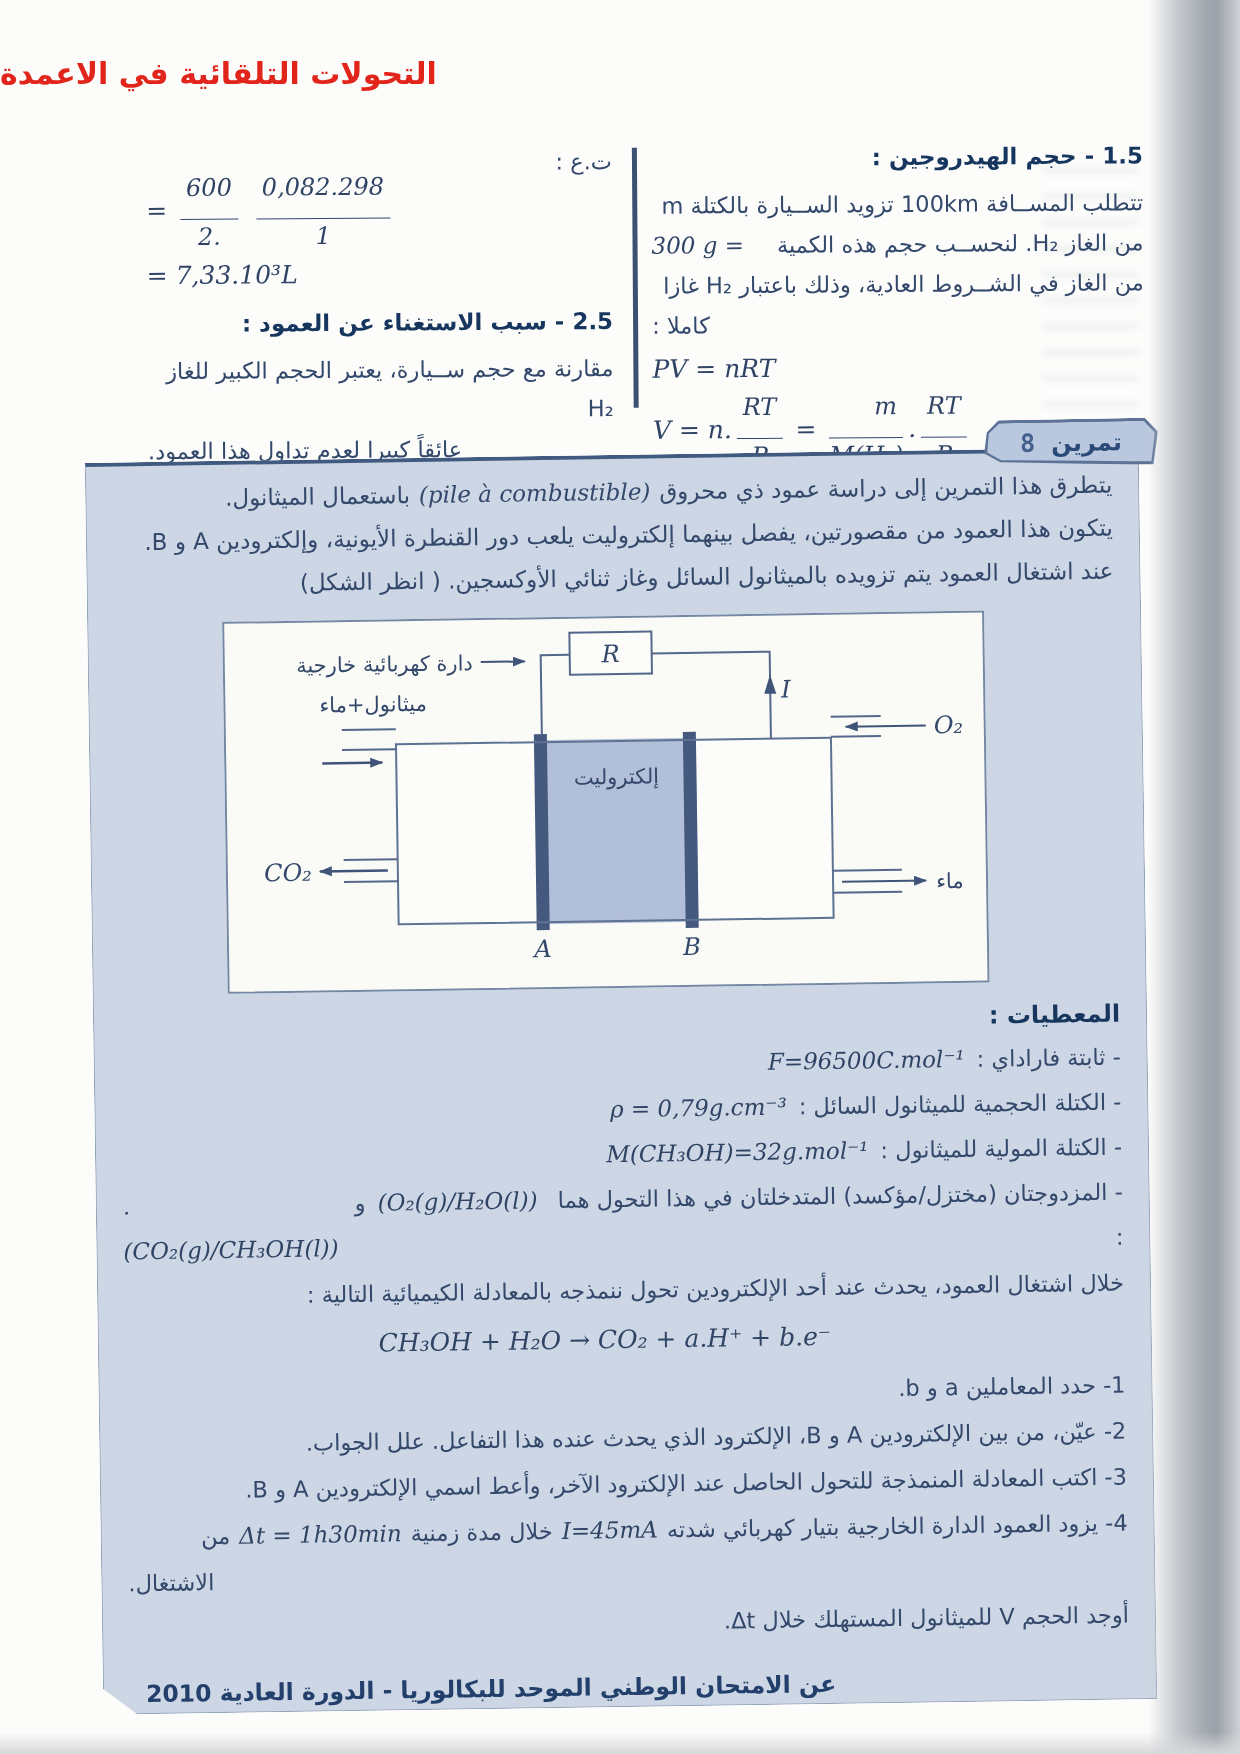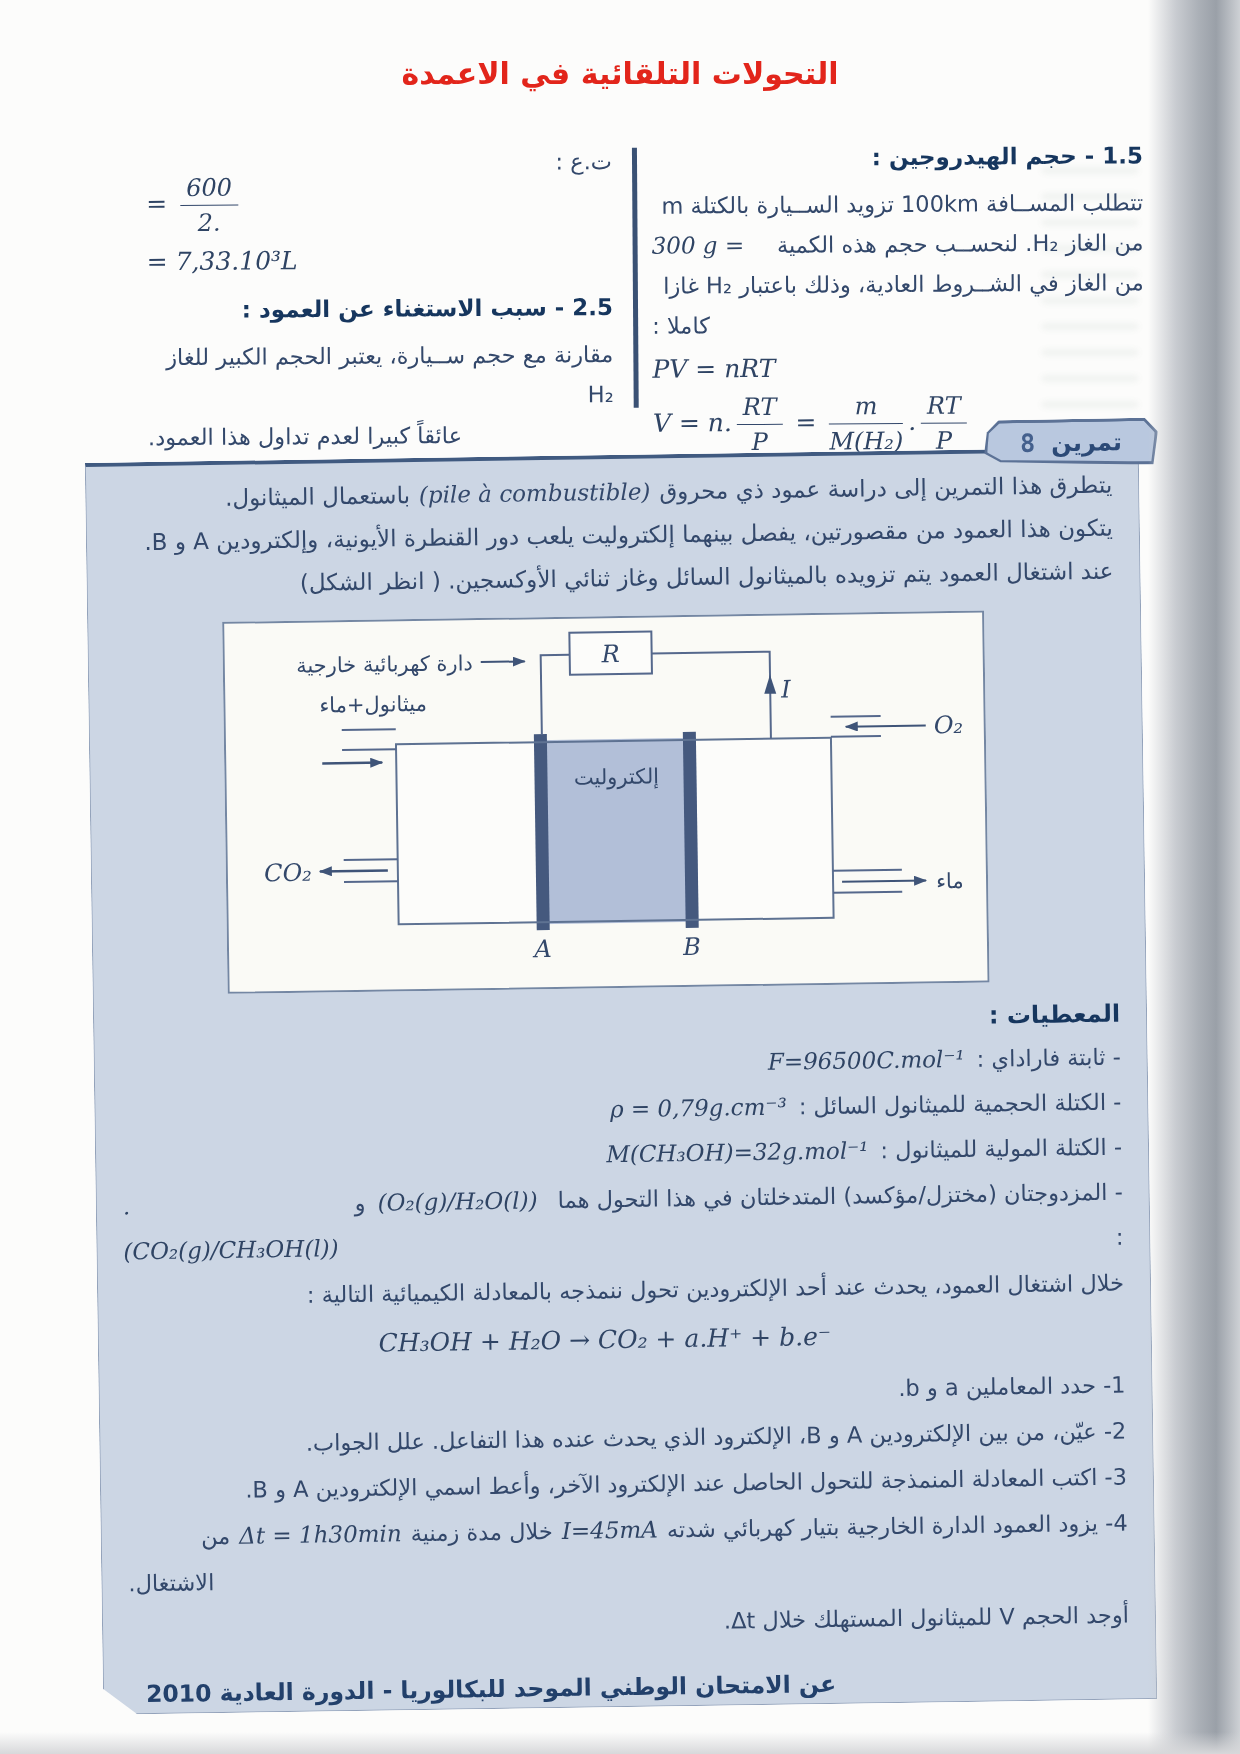--- a/index.html
+++ b/index.html
@@ -13,38 +13,38 @@
   .book-edge{position:absolute;right:0;top:0;width:92px;height:100%;z-index:5;pointer-events:none;
     background:linear-gradient(90deg, rgba(190,194,199,0) 0%, #c9ccd1 30%, #abb0b7 55%, #9aa0a8 74%, #ced1d5 100%);}
   .page-bottom{position:absolute;left:0;bottom:0;width:100%;height:22px;z-index:5;pointer-events:none;
     background:linear-gradient(180deg, rgba(205,206,208,0) 0%, #d7d8da 100%);}
   .ghost{position:absolute;pointer-events:none;filter:blur(3px);opacity:.22;z-index:0;
     background:repeating-linear-gradient(180deg, rgba(104,134,118,.5) 0 5px, transparent 5px 26px);}
   .g1{left:1042px;top:168px;width:96px;height:250px;}
   .g2{left:1050px;top:470px;width:80px;height:420px;opacity:.12;}
 
   
-  .title{position:absolute;top:56px;left:0;width:100%;margin:0;text-align:center;
+  .title{position:absolute;top:56px;left:0;width:100%;margin:0;
     font-size:30px;font-weight:bold;color:#e2251b;}
 
   
   .top{position:absolute;top:142px;left:78px;width:1066px;display:flex;direction:rtl;
     transform:rotate(-0.4deg);z-index:1;}
   .col{box-sizing:border-box;}
   .right-col{width:492px;}
   .left-col{width:466px;}
   .divider{flex:none;width:5px;height:260px;background:#3a5174;margin:6px 14px 0 20px;}
   .h{font-size:23px;font-weight:bold;color:#16365e;margin:0 0 10px;line-height:34px;}
   .ar{direction:rtl;text-align:right;margin:0;line-height:40px;font-size:22.5px;}
   .flushleft{text-align:left;}
   .mixline{display:flex;direction:rtl;justify-content:space-between;align-items:baseline;line-height:40px;}
   .math{font-family:"DejaVu Serif",serif;font-style:italic;color:#2f4464;}
   .eqline{direction:ltr;text-align:left;font-size:25px;margin:8px 0 6px;line-height:1.25;}
   .frac{display:inline-block;vertical-align:middle;text-align:center;margin:0 5px;font-size:24px;}
-  .frac .num{display:block;border-bottom:1.6px solid #33486b;padding:0 6px 2px;}
+  .frac .num{display:block;border-bottom:1.6px solid #33486b;padding:0 6px 16px;text-align:right;}
   .frac .den{display:block;padding-top:2px;}
   .sm{font-size:23px;}
   .ta-label{margin:4px 0 0;line-height:30px;}
   .ta-eq{margin-top:-6px;}
   .h2-sp{margin-top:16px;}
 
   
   .badge{position:absolute;left:984px;top:419px;width:174px;height:47px;z-index:4;
     transform:rotate(-1deg);
     background:#5c7296;
@@ -108,20 +108,21 @@
       </div>
     </div>
 
     <div class="divider"></div>
 
     <div class="col left-col">
       <p class="ar ta-label">ت.ع :</p>
       <div class="math eqline ta-eq">
         <span>=</span>
         <span class="frac"><span class="num">600</span><span class="den">2.</span></span>
+        <span class="frac"><span class="num">0,082.298</span><span class="den">1</span></span>
       </div>
       <div class="math eqline">= 7,33.10³L</div>
       <h2 class="h h2-sp">2.5 - سبب الاستغناء عن العمود :</h2>
       <p class="ar">مقارنة مع حجم ســيارة، يعتبر الحجم الكبير للغاز H₂</p>
       <p class="ar flushleft">عائقاً كبيرا لعدم تداول هذا العمود.</p>
     </div>
   </section>
 
   <div class="badge">
     <div class="badge-in">

